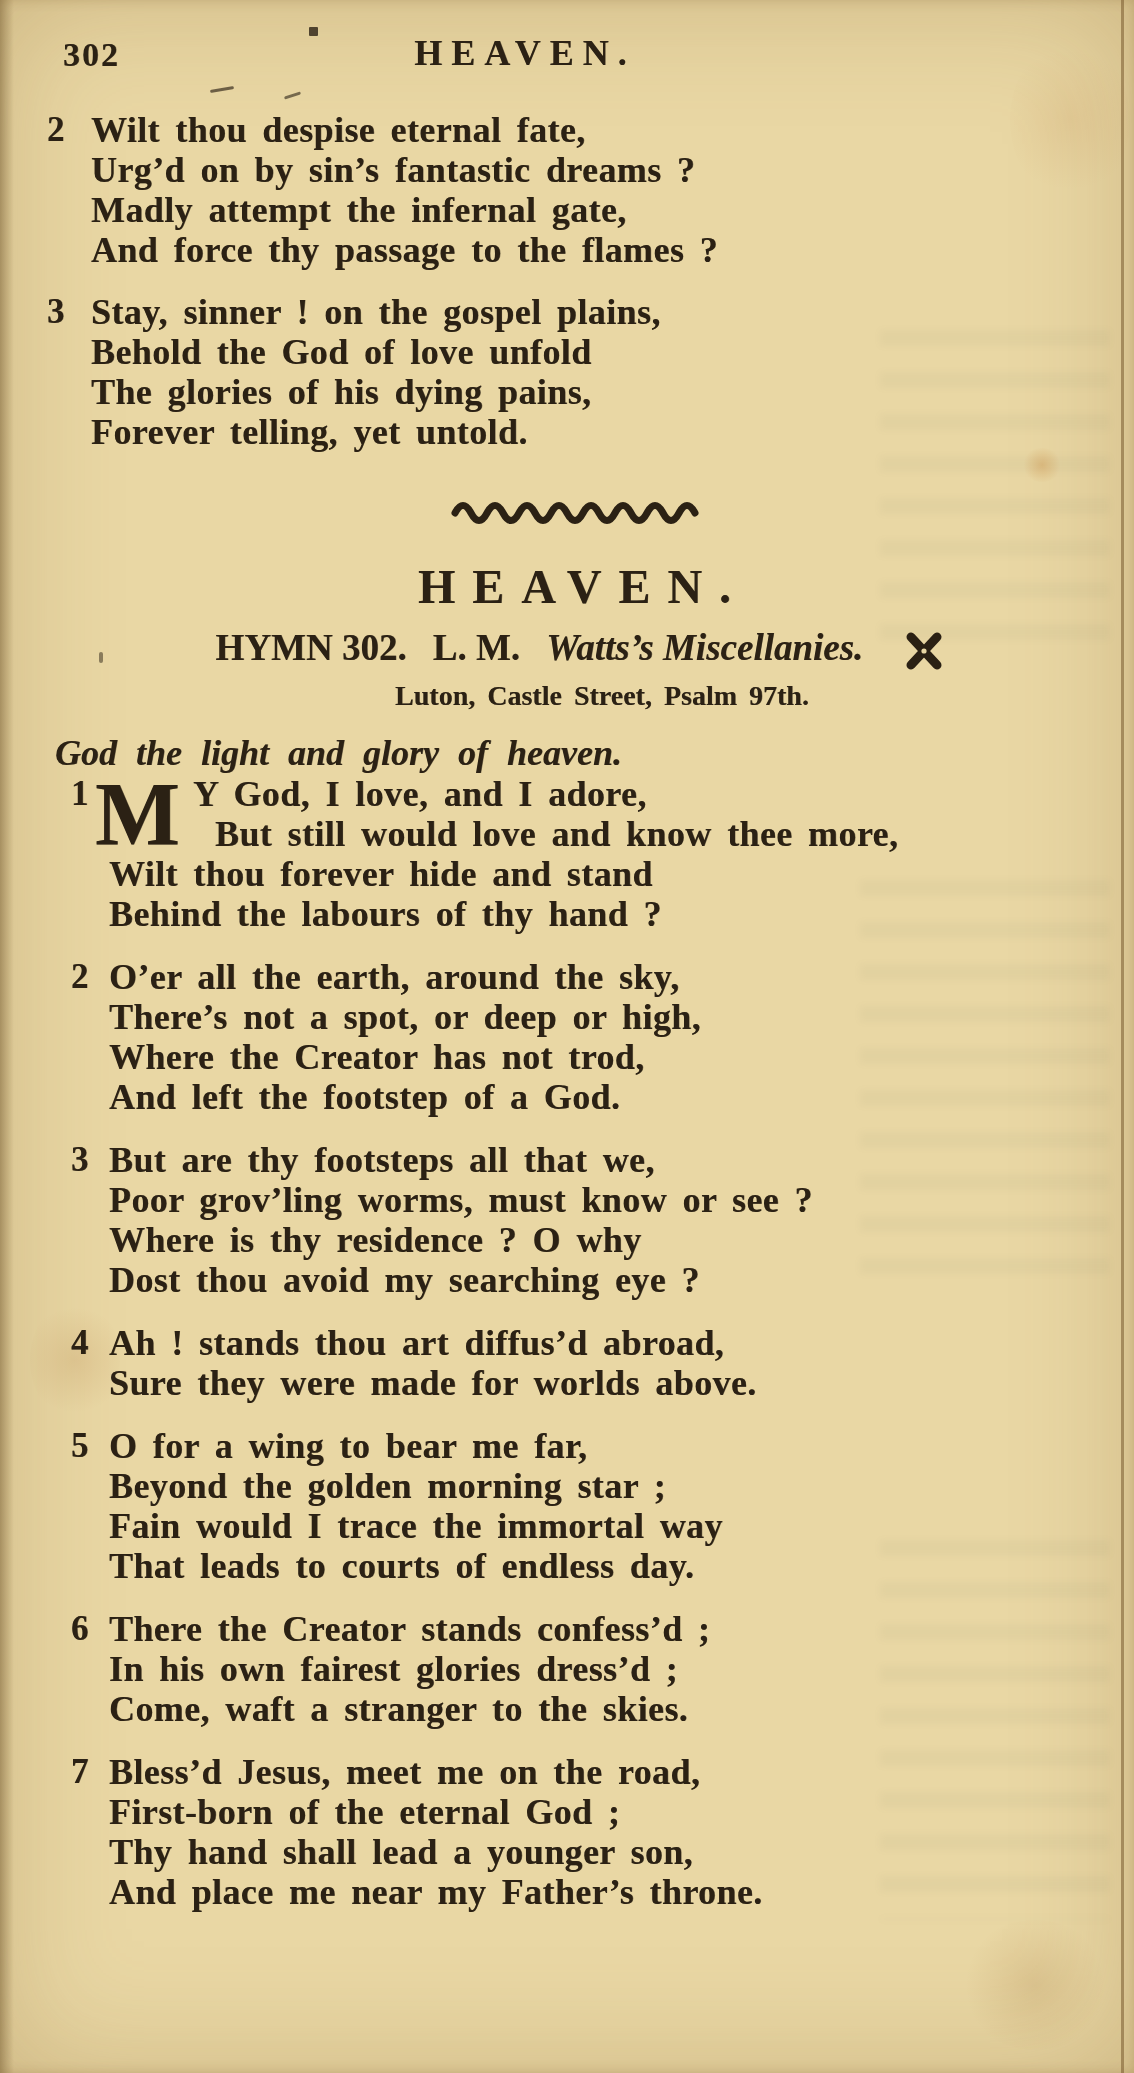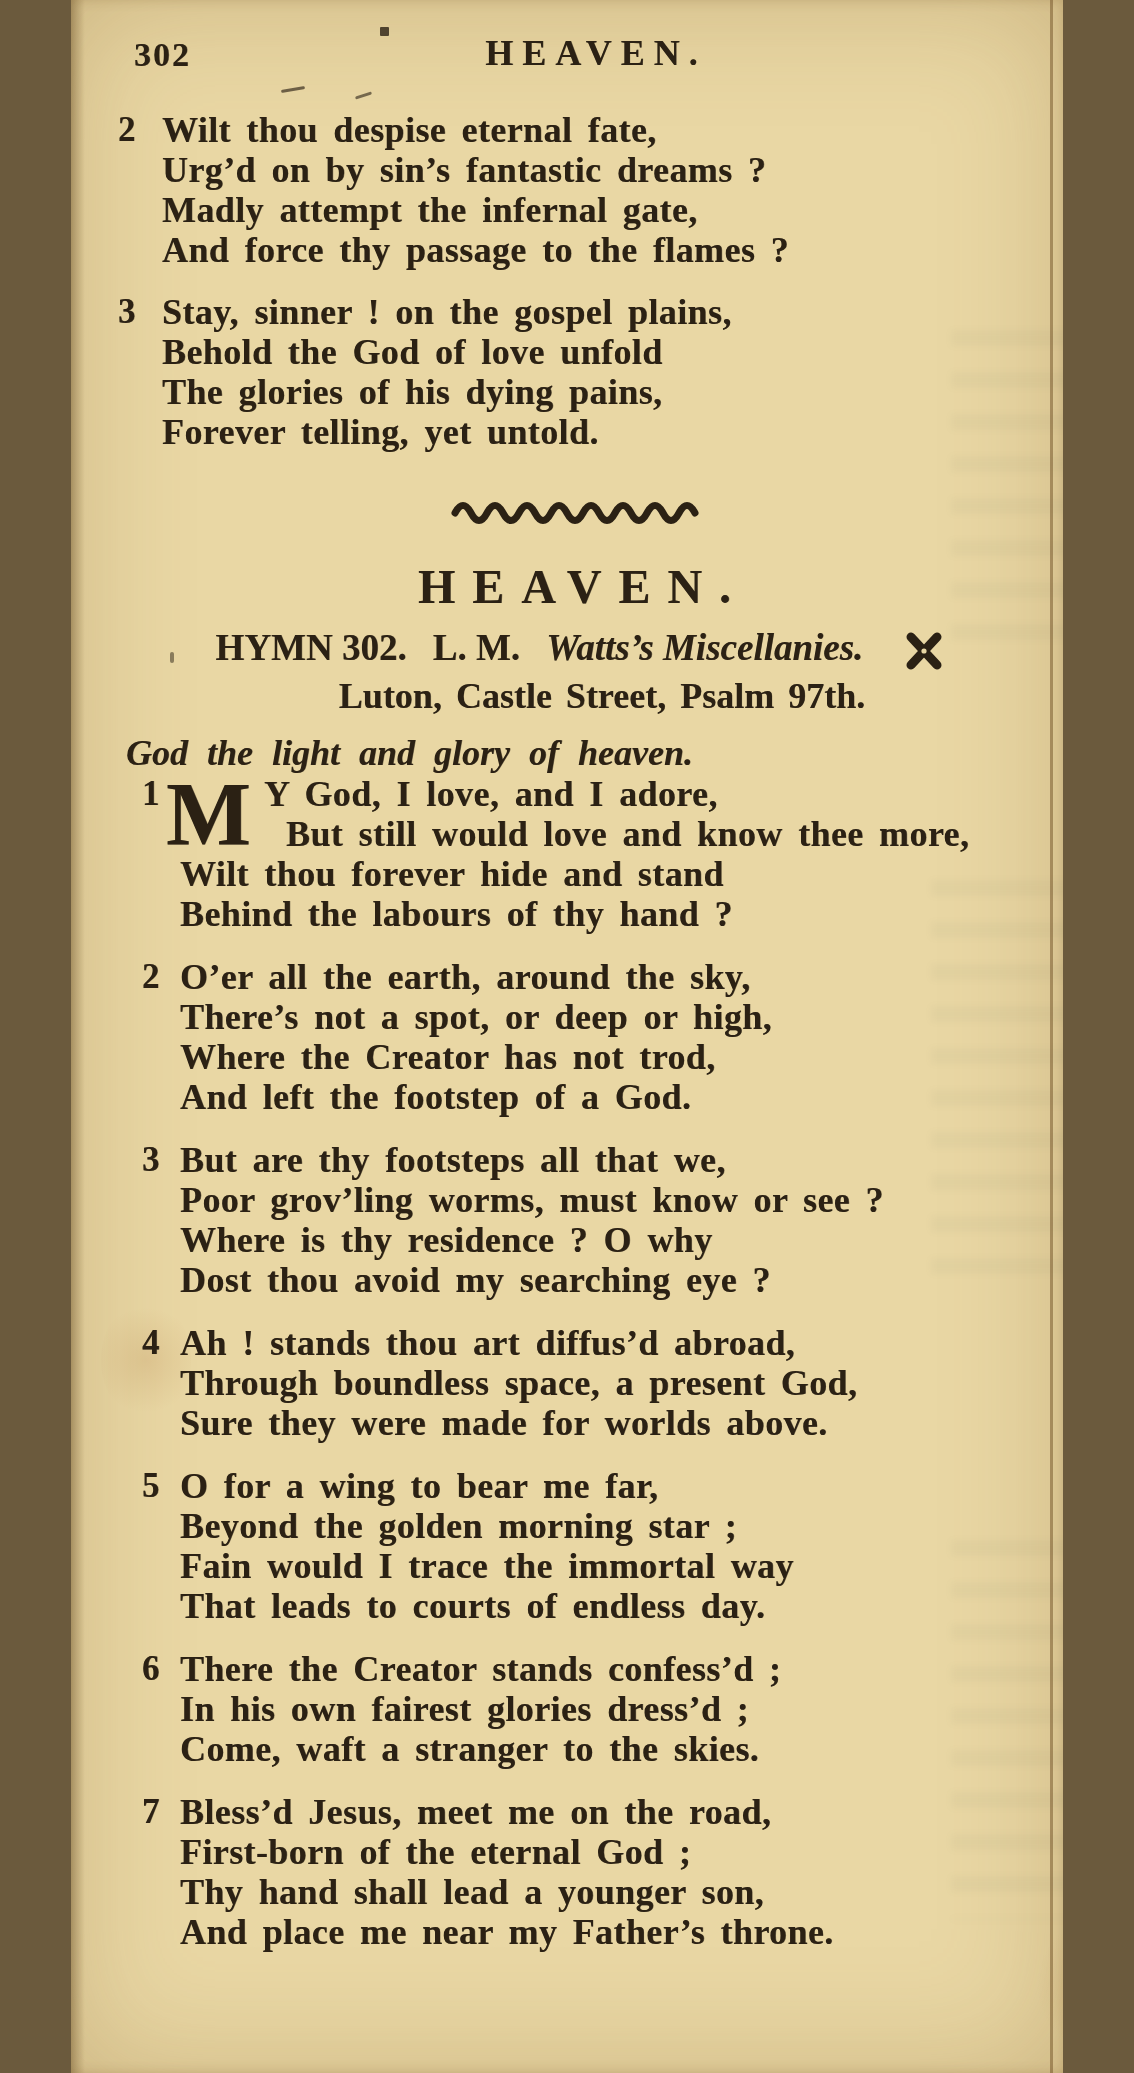--- a/index.html
+++ b/index.html
@@ -1,18 +1,18 @@
 <!DOCTYPE html>
 <html><head>
 <meta charset="utf-8">
 <style>
   html,body{margin:0;padding:0;background:#6b5a3d;}
   .page{
     position:relative;
-    width:992px;height:2073px;
+    width:1134px;height:2073px;
     margin:0 auto;
     box-sizing:border-box;
     padding:26px 40px 0 55px;
     background:
       radial-gradient(ellipse 900px 1400px at 46% 42%, rgba(248,236,190,.55), rgba(248,236,190,0) 70%),
       linear-gradient(90deg, #dcc globally 0%, rgba(0,0,0,0)),
       #e9d7a4;
     background-color:#e9d7a4;
     box-shadow: inset 0 0 120px rgba(130,95,40,.28), inset 0 0 12px rgba(120,85,35,.25);
     overflow:hidden;
@@ -51,21 +51,21 @@
 
   
   .section-title{margin-top:32px;text-align:center;font-size:48px;line-height:58px;}
   .section-title span{letter-spacing:17px;margin-right:-17px;display:inline-block;}
 
   
   .hymn-heading{margin-top:8px;display:flex;justify-content:center;align-items:center;font-size:37px;line-height:48px;white-space:nowrap;}
   .hymn-heading .hseg{margin:0 13px;}
   .it{font-style:italic;}
   .ref-mark{margin-left:26px;position:relative;top:3px;flex:0 0 auto;}
-  .tune-line{text-align:center;font-size:36px;line-height:48px;word-spacing:5px;padding-left:55px;}
+  .tune-line{text-align:center;font-size:28px;line-height:48px;word-spacing:5px;padding-left:55px;}
   .hymn-subtitle{margin-top:12px;text-align:left;font-size:36px;line-height:42px;word-spacing:10px;padding-right:70px;}
 
   
   .stanza-dropcap .dropcap{
     position:absolute;left:40px;top:2px;
     font-size:90px;line-height:78px;font-weight:700;
   }
   .stanza-dropcap .l-first{padding-left:84px;}
   .stanza-dropcap .l-second{padding-left:106px;}
 
@@ -174,21 +174,20 @@
       <span class="verse-num ink">3</span>
       <div class="vline ink">But are thy footsteps all that we,</div>
       <div class="vline ink">Poor grov’ling worms, must know or see ?</div>
       <div class="vline ink">Where is thy residence ?  O why</div>
       <div class="vline ink">Dost thou avoid my searching eye ?</div>
     </div>
 
     <div class="stanza">
       <span class="verse-num ink">4</span>
       <div class="vline ink">Ah ! stands thou art diffus’d abroad,</div>
-      <div class="vline ink">Through boundless space, a present God,</div>
       <div class="vline ink">Sure they were made for worlds above.</div>
     </div>
 
     <div class="stanza">
       <span class="verse-num ink">5</span>
       <div class="vline ink">O for a wing to bear me far,</div>
       <div class="vline ink">Beyond the golden morning star ;</div>
       <div class="vline ink">Fain would I trace the immortal way</div>
       <div class="vline ink">That leads to courts of endless day.</div>
     </div>

